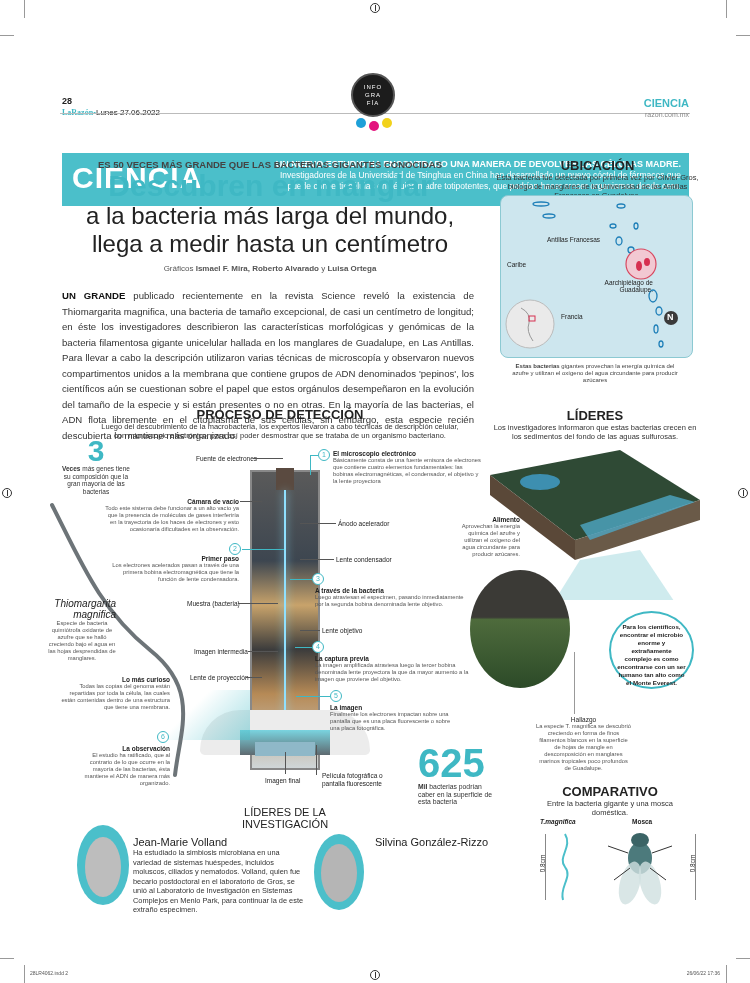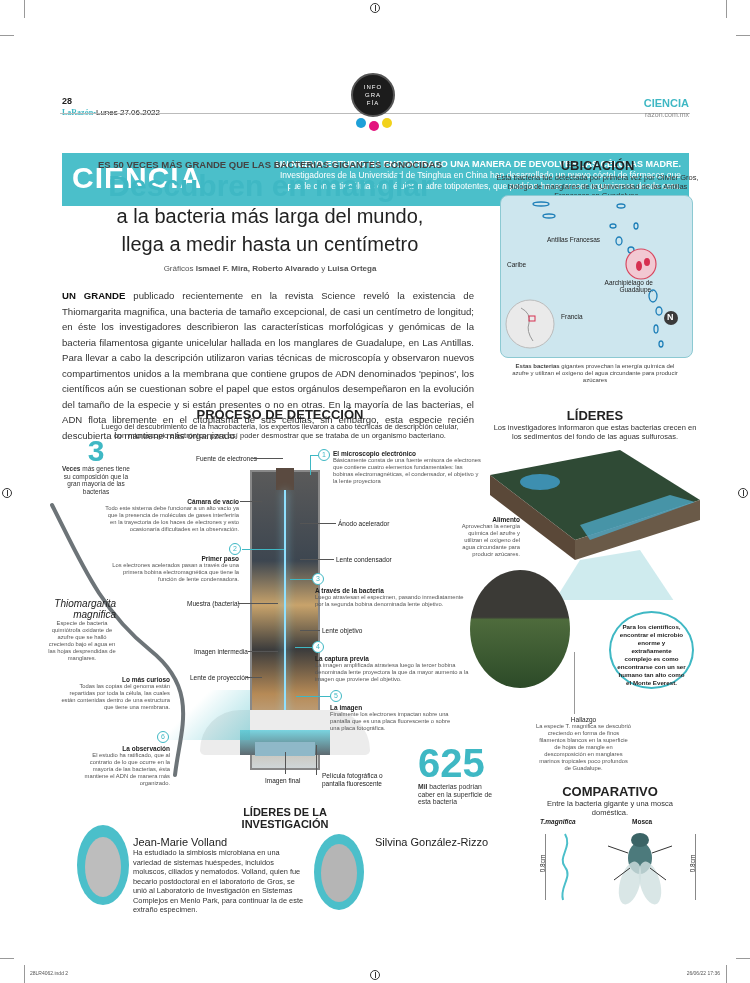--- a/index.html
+++ b/index.html
@@ -9,21 +9,21 @@
 .reg{position:absolute;width:10px;height:10px;border:1px solid #333;border-radius:50%}
 .reg::after{content:"";position:absolute;left:4px;top:1px;width:1px;height:6px;background:#333}
 .teal{color:#3fb8c4}
 .hdr-line{position:absolute;left:60px;right:60px;top:113px;height:1px;background:#bbb}
 .banner{position:absolute;left:62px;top:153px;width:627px;height:53px;background:#4bbfca}
 .banner .big{position:absolute;left:10px;top:8px;font-size:30px;font-weight:bold;color:#fff;letter-spacing:1px}
 .banner .r{position:absolute;right:8px;top:6px;width:420px;text-align:right;color:#fff;font-size:8.5px;line-height:11px}
 .banner .r b{font-size:9px}
 .kicker{font-size:9.5px;font-weight:bold;color:#444;text-align:center}
 .h1{font-size:30px;font-weight:bold;color:#3fb8c4;text-align:center;line-height:32px}
-.h2{font-size:20px;color:#222;text-align:center;line-height:28px}
+.h2{font-size:24px;color:#222;text-align:center;line-height:28px}
 .credits{font-size:8px;color:#555;text-align:center}
 .body{font-size:9.6px;line-height:15.5px;color:#333;text-align:justify}
 .sec-title{font-size:13px;font-weight:bold;color:#222;text-align:center}
 .sec-sub{font-size:7.5px;color:#333;text-align:center;line-height:9px}
 .map{position:absolute;left:500px;top:195px;width:193px;height:163px;background:#cde6ee;border:1px solid #8cc9d2;border-radius:8px;overflow:hidden}
 .small{font-size:6px;line-height:7px;color:#444}
 .lab{font-size:6.5px;color:#222}
 .num-c{position:absolute;width:12px;height:12px;border:1px solid #3fb8c4;border-radius:50%;font-size:7px;color:#3fb8c4;text-align:center;line-height:10px;background:#fff}
 .line{position:absolute;background:#555}
 .tline{position:absolute;background:#3fb8c4}
@@ -249,21 +249,21 @@
   <div class="step-t" style="font-weight:normal">Hallazgo</div>
   <div class="step-b">La especie T. magnifica se descubrió creciendo en forma de finos filamentos blancos en la superficie de hojas de mangle en descomposición en manglares marinos tropicales poco profundos de Guadalupe.</div>
 </div>
 <div class="line" style="left:574px;top:652px;width:1px;height:62px;background:#999"></div>
 <div class="abs" style="left:418px;top:743px;width:80px;text-align:left">
   <div class="bignum">625</div>
   <div class="small" style="font-size:6.8px;line-height:7.5px;color:#333"><b>Mil</b> <span>bacterias podrían caber en la superficie de esta bacteria</span></div>
 </div>
 
 <div class="abs" style="left:200px;top:806px;width:170px">
-  <div class="sec-title" style="font-size:11px;font-weight:bold">LÍDERES DE LA INVESTIGACIÓN</div>
+  <div class="sec-title" style="font-size:11px;font-weight:normal">LÍDERES DE LA INVESTIGACIÓN</div>
 </div>
 <div class="avatar" style="left:77px;top:825px;width:52px;height:80px">
   <div style="position:absolute;left:8px;top:12px;width:36px;height:60px;border-radius:50%;background:#bdbdbd"></div>
 </div>
 <div class="abs" style="left:133px;top:836px;width:175px">
   <div class="person-name">Jean-Marie Volland</div>
   <div class="person-bio">Ha estudiado la simbiosis microbiana en una variedad de sistemas huéspedes, incluidos moluscos, ciliados y nematodos. Volland, quien fue becario postdoctoral en el laboratorio de Gros, se unió al Laboratorio de Investigación en Sistemas Complejos en Menlo Park, para continuar la de este extraño especimen.</div>
 </div>
 <div class="avatar" style="left:314px;top:834px;width:50px;height:76px">
   <div style="position:absolute;left:7px;top:10px;width:36px;height:58px;border-radius:50%;background:#b5b5b5"></div>

